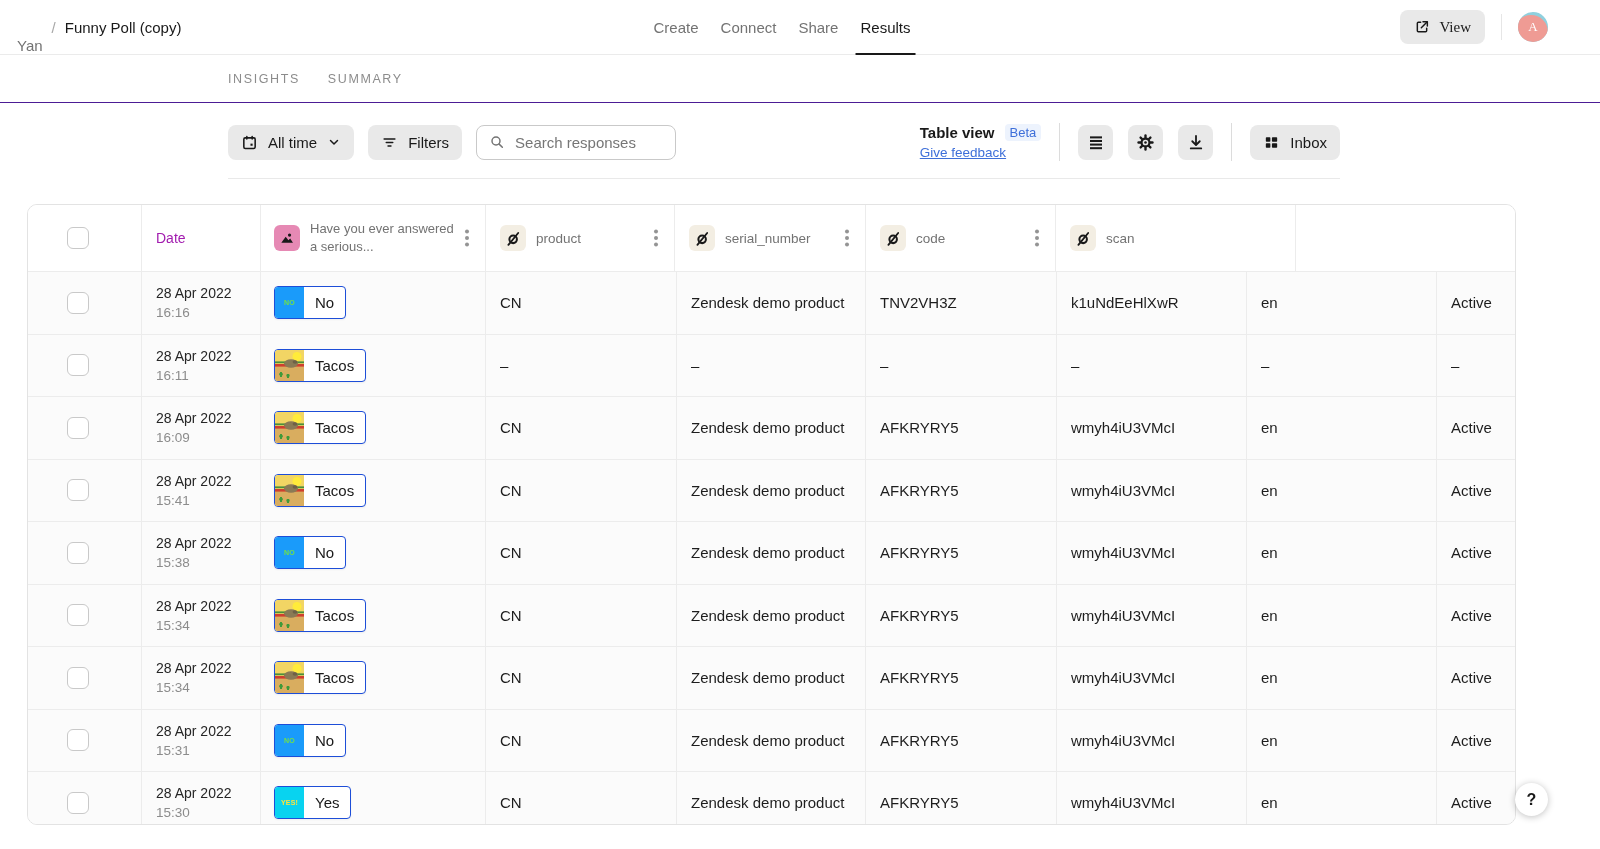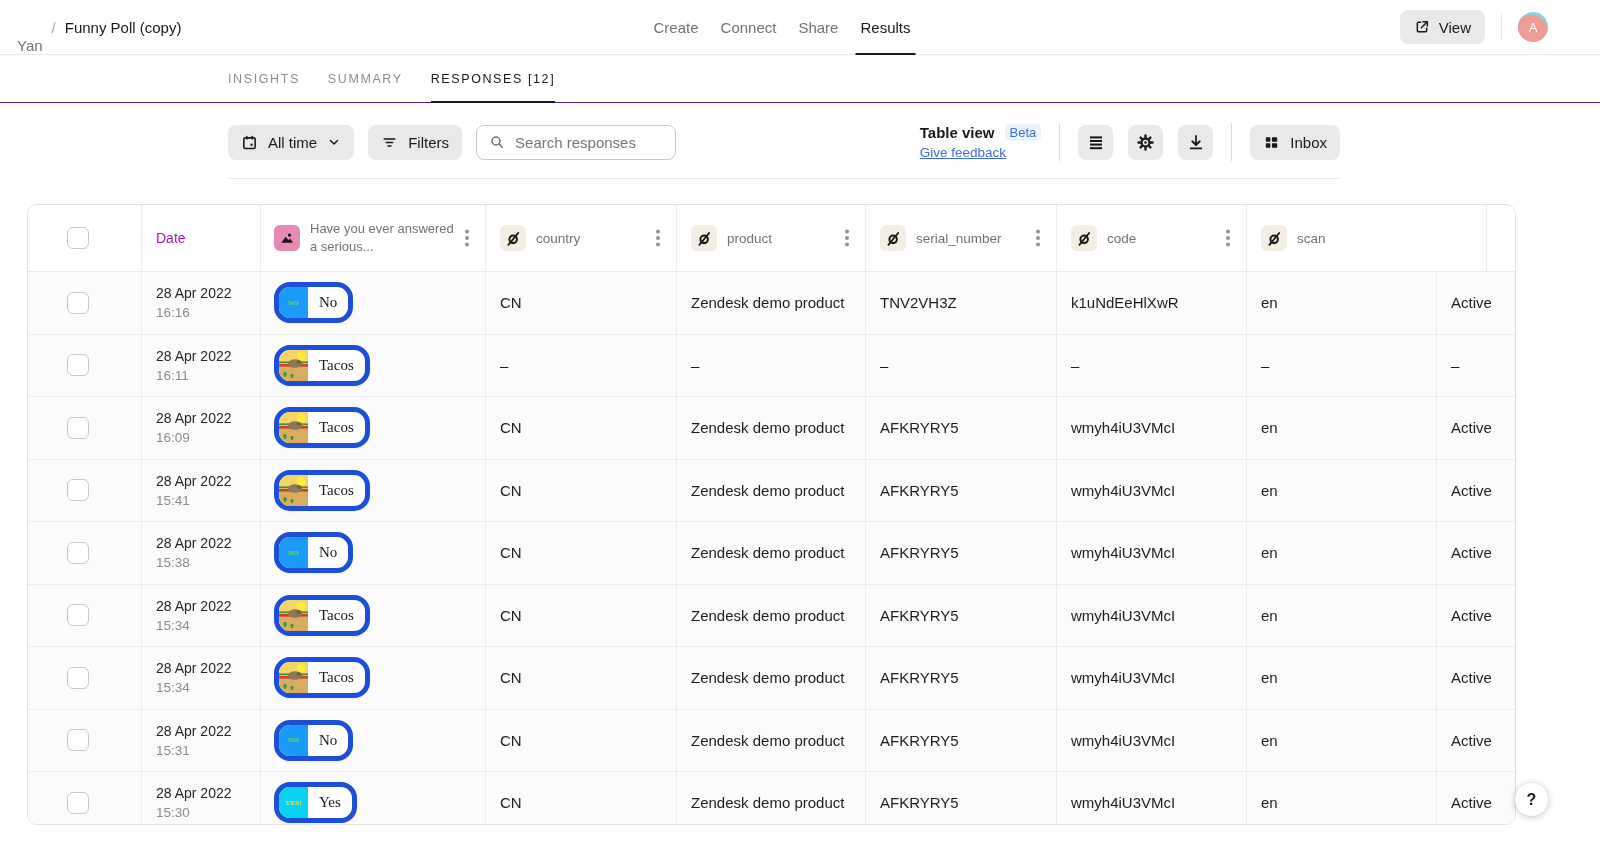--- a/index.html
+++ b/index.html
@@ -10,21 +10,21 @@
   
   .topbar{height:54px;border-bottom:1px solid #ebebeb;display:flex;align-items:center;position:relative;background:#fff;}
   .crumb{margin-left:17px;font-size:15px;display:flex;gap:9px;align-items:center;}
   .crumb .ws{color:#737373;cursor:pointer;margin-top:36px;}
   .crumb .sep{color:#a8a8a8;}
   .crumb .ttl{color:#191919;}
   .topnav{position:absolute;left:50%;transform:translateX(-50%);margin-left:-18px;display:flex;gap:22px;height:100%;align-items:flex-start;}
   .nav-item{font-size:15px;color:#737373;position:relative;height:100%;display:flex;align-items:center;cursor:pointer;}
   .nav-item.active{color:#191919;font-weight:500;}
   .nav-item.active::after{content:"";position:absolute;left:-5px;right:-5px;bottom:-1px;height:2.5px;background:#191919;}
-  .topbar-right{margin-left:auto;display:flex;align-items:center;gap:16px;margin-right:52px;}
+  .topbar-right{margin-left:auto;display:flex;align-items:center;gap:16px;margin-right:52px;font-family:Liberation Serif, serif;}
   .view-btn{display:flex;gap:9px;align-items:center;background:#e9e9e9;border:none;border-radius:8px;height:34px;padding:0 14px;font-size:15px;font-family:inherit;color:#191919;cursor:pointer;}
   .tb-vdiv{width:1px;height:26px;background:#e6e6e6;}
   .avatar{width:30px;height:30px;border-radius:50%;background:#8fd0de;position:relative;overflow:hidden;cursor:pointer;flex:none;}
   .avatar .blob{position:absolute;width:34px;height:34px;border-radius:50%;background:#ef9b94;left:-4px;top:3px;}
   .avatar .ltr{position:absolute;inset:0;display:flex;align-items:center;justify-content:center;color:#fff;font-size:13px;}
   
   .tabbar{height:47px;border-bottom:1px solid #4c1d95;display:flex;align-items:stretch;padding-left:228px;gap:28px;background:#fff;}
   .tab{display:flex;align-items:center;font-size:12.5px;letter-spacing:1.6px;color:#8c8c8c;position:relative;font-weight:500;cursor:pointer;white-space:nowrap;}
   .tab.active{color:#191919;}
   .tab.active::after{content:"";position:absolute;left:0;right:0;bottom:-1px;height:2.5px;background:#191919;}
@@ -58,21 +58,21 @@
   .hlabel{font-size:13.5px;color:#737373;white-space:nowrap;}
   .hdate{font-size:14px;color:#a21caf;}
   .hicon{width:26px;height:26px;border-radius:6px;display:flex;align-items:center;justify-content:center;flex:none;}
   .qlabel{font-size:13px;color:#737373;line-height:1.35;flex:1;min-width:0;
           display:-webkit-box;-webkit-line-clamp:2;-webkit-box-orient:vertical;overflow:hidden;}
   .kebab{margin-left:auto;margin-right:16px;width:4px;height:4px;border-radius:50%;background:#949494;
          box-shadow:0 -6.5px 0 #949494,0 6.5px 0 #949494;cursor:pointer;flex:none;}
   .datecell{display:flex;flex-direction:column;gap:4px;justify-content:center;}
   .d1{font-size:14px;color:#262626;}
   .d2{font-size:13.5px;color:#8c8c8c;}
-  .chip{display:inline-flex;align-items:center;background:#fff;border:5px solid #1d4ed8;border-radius:16px;overflow:hidden;height:31px;box-shadow:0 1px 2px rgba(0,0,0,0.05);font-family:Liberation Serif, serif;}
+  .chip{display:inline-flex;align-items:center;background:#fff;border:1px solid #1d4ed8;border-radius:4px;overflow:hidden;height:31px;box-shadow:0 1px 2px rgba(0,0,0,0.05);}
   .cicon{width:29px;height:31px;display:flex;align-items:center;justify-content:center;flex:none;font-size:7px;font-weight:700;letter-spacing:.2px;}
   .clabel{padding:0 11px;font-size:15px;color:#191919;white-space:nowrap;}
   .help{position:absolute;right:52px;bottom:33px;width:33px;height:33px;border-radius:50%;background:#fff;
         box-shadow:0 1px 7px rgba(0,0,0,0.25);display:flex;align-items:center;justify-content:center;
         font-size:16px;font-weight:700;cursor:pointer;border:none;font-family:inherit;color:#191919;}
   svg{display:block;}
 </style>
 </head>
 <body>
 
@@ -103,21 +103,20 @@
     <div class="avatar">
       <span class="blob"></span>
       <span class="ltr">A</span>
     </div>
   </div>
 </header>
 
 <div class="tabbar">
   <span class="tab">INSIGHTS</span>
   <span class="tab">SUMMARY</span>
-  <span class="tab active">RESPONSES [12]</span>
 </div>
 
 <div class="toolbar">
   <div class="tool-left">
     <button class="btn">
       <span>
         <svg width="17" height="17" viewBox="0 0 24 24" fill="none" stroke="#191919" stroke-width="2.2" stroke-linecap="round">
           <rect x="4" y="5.5" width="16" height="15" rx="2"></rect>
             <line x1="8.2" y1="3.5" x2="8.2" y2="7"></line>
             <line x1="15.8" y1="3.5" x2="15.8" y2="7"></line>
@@ -226,30 +225,20 @@
         <div class="td cw2">
           <span class="hicon" style="background: rgb(230, 137, 180);">
             <svg width="16" height="16" viewBox="0 0 24 24" fill="#191919">
               <circle cx="15.8" cy="7.6" r="2.4"></circle>
               <path d="M3.5 19 10 10.3l4.2 5.2 2.5-2.7L21 19z"></path>
             </svg>
           </span>
           <span class="qlabel">Have you ever answered a serious...</span>
           <span class="kebab"></span>
         </div>
-        <div class="td cw3" style="gap: 10px;">
-          <span class="hicon" style="background: rgb(243, 238, 227);">
-            <svg width="17" height="17" viewBox="0 0 24 24" fill="none" stroke="#191919">
-              <circle cx="11.5" cy="13.2" r="5.3" stroke-width="2.9"></circle>
-              <line x1="4.8" y1="21" x2="18.6" y2="4.2" stroke-width="2.6" stroke-linecap="round"></line>
-            </svg>
-          </span>
-          <span class="hlabel">country</span>
-          <span class="kebab"></span>
-        </div>
         <div class="td cw4" style="gap: 10px;">
           <span class="hicon" style="background: rgb(243, 238, 227);">
             <svg width="17" height="17" viewBox="0 0 24 24" fill="none" stroke="#191919">
               <circle cx="11.5" cy="13.2" r="5.3" stroke-width="2.9"></circle>
               <line x1="4.8" y1="21" x2="18.6" y2="4.2" stroke-width="2.6" stroke-linecap="round"></line>
             </svg>
           </span>
           <span class="hlabel">product</span>
           <span class="kebab"></span>
         </div>

